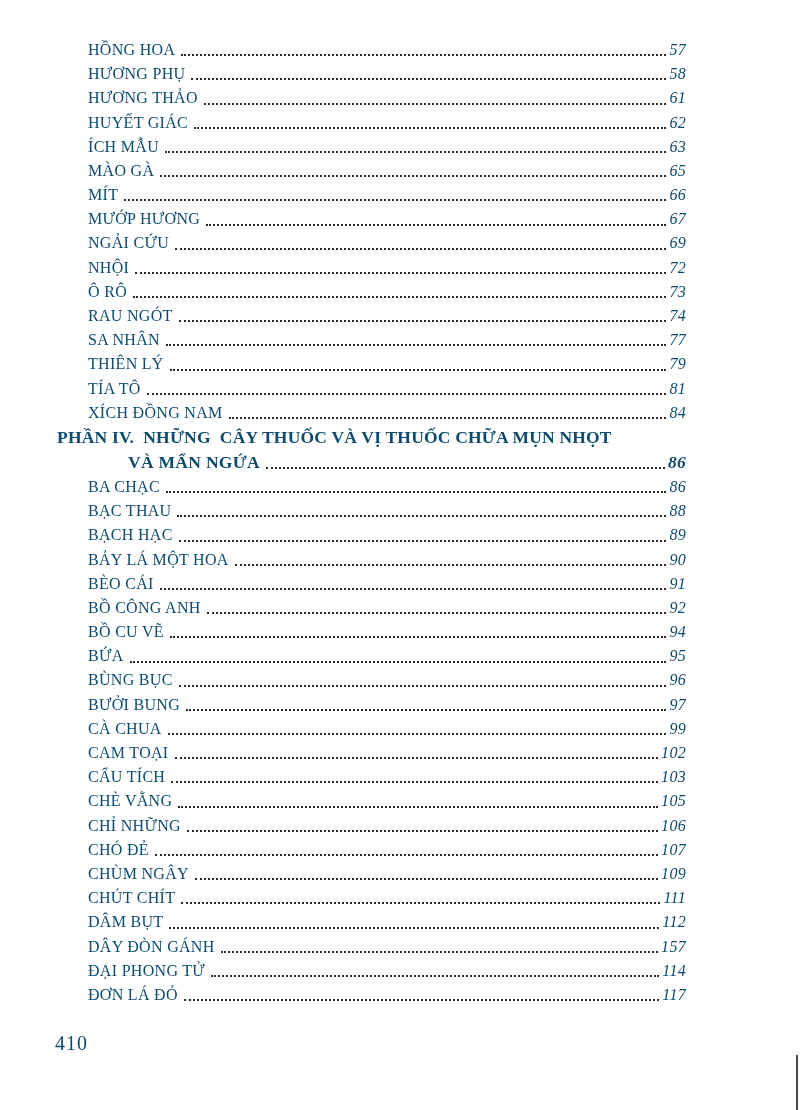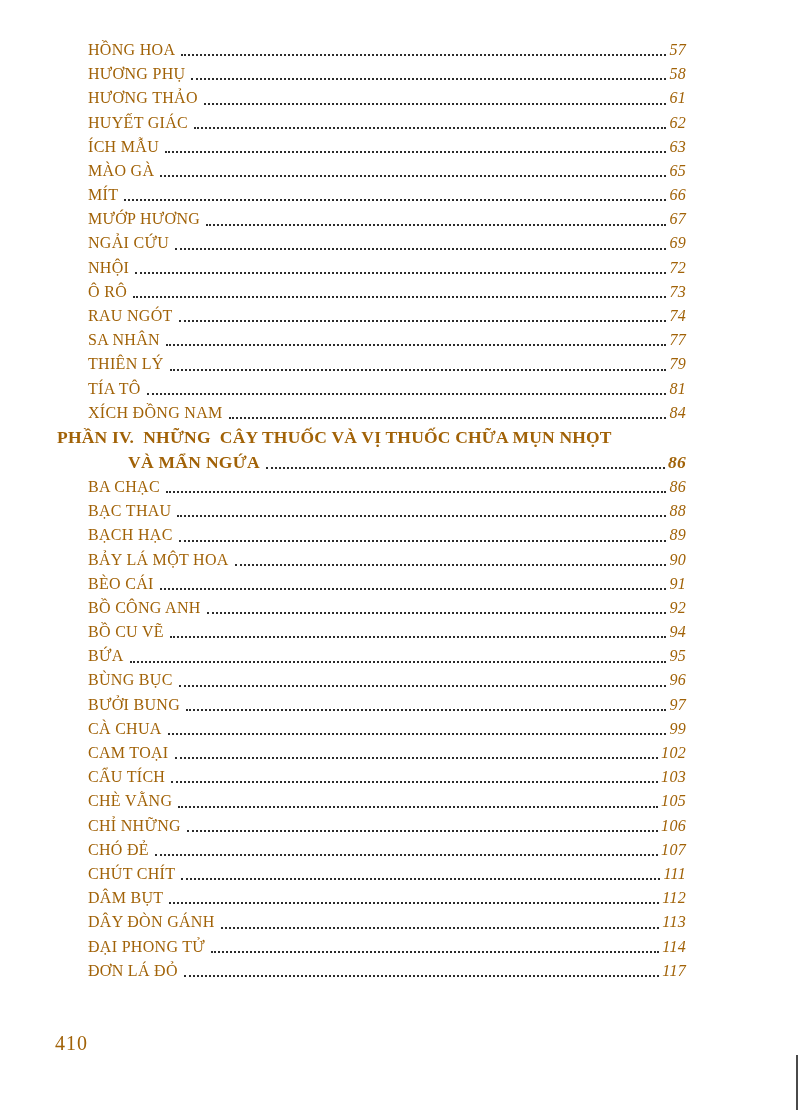--- a/index.html
+++ b/index.html
@@ -6,21 +6,21 @@
     margin: 0;
     padding: 0;
     background: #e8e8e8;
   }
   .sheet {
     position: relative;
     width: 800px;
     height: 1110px;
     background: #ffffff;
     font-family: "Liberation Serif", "DejaVu Serif", serif;
-    color: #a16207;
+    color: #0c4a6e;
     overflow: hidden;
   }
   .toc {
     position: absolute;
     top: 38px;
     left: 57px;
     right: 114px;
   }
   .entry {
     display: flex;
@@ -277,37 +277,42 @@
     <span class="leader"></span>
     <span class="pageno">106</span>
   </div>
 
   <div class="entry">
     <span class="label">CHÓ ĐẺ</span>
     <span class="leader"></span>
     <span class="pageno">107</span>
   </div>
 
+  <div class="entry">
+    <span class="label">CHÙM NGÂY</span>
+    <span class="leader"></span>
+    <span class="pageno">109</span>
+  </div>
 
   <div class="entry">
     <span class="label">CHÚT CHÍT</span>
     <span class="leader"></span>
     <span class="pageno">111</span>
   </div>
 
   <div class="entry">
     <span class="label">DÂM BỤT</span>
     <span class="leader"></span>
     <span class="pageno">112</span>
   </div>
 
   <div class="entry">
     <span class="label">DÂY ĐÒN GÁNH</span>
     <span class="leader"></span>
-    <span class="pageno">113</span>
+    <span class="pageno">157</span>
   </div>
 
   <div class="entry">
     <span class="label">ĐẠI PHONG TỬ</span>
     <span class="leader"></span>
     <span class="pageno">114</span>
   </div>
 
 
   <div class="entry">

